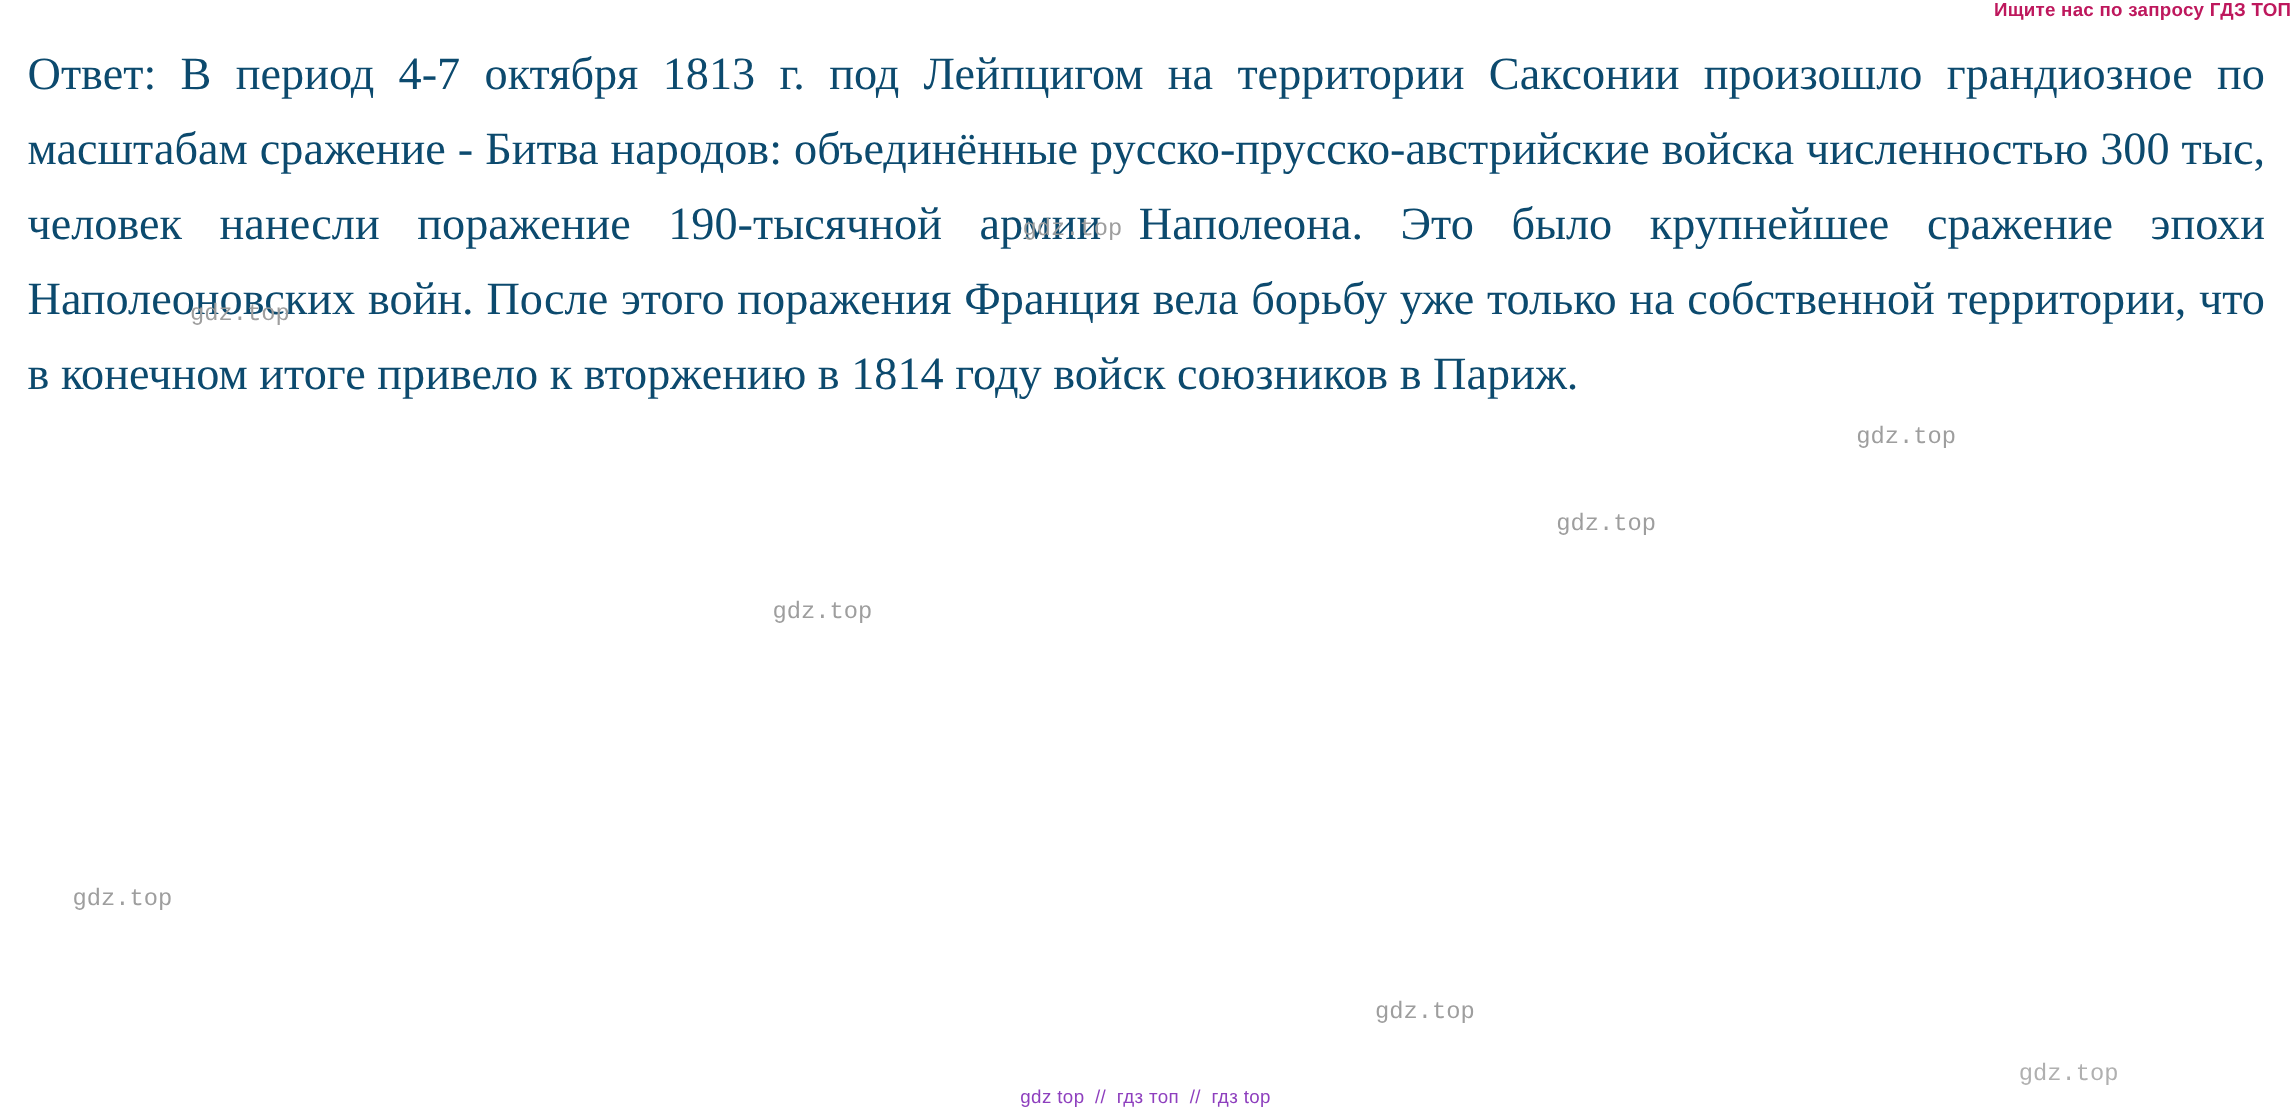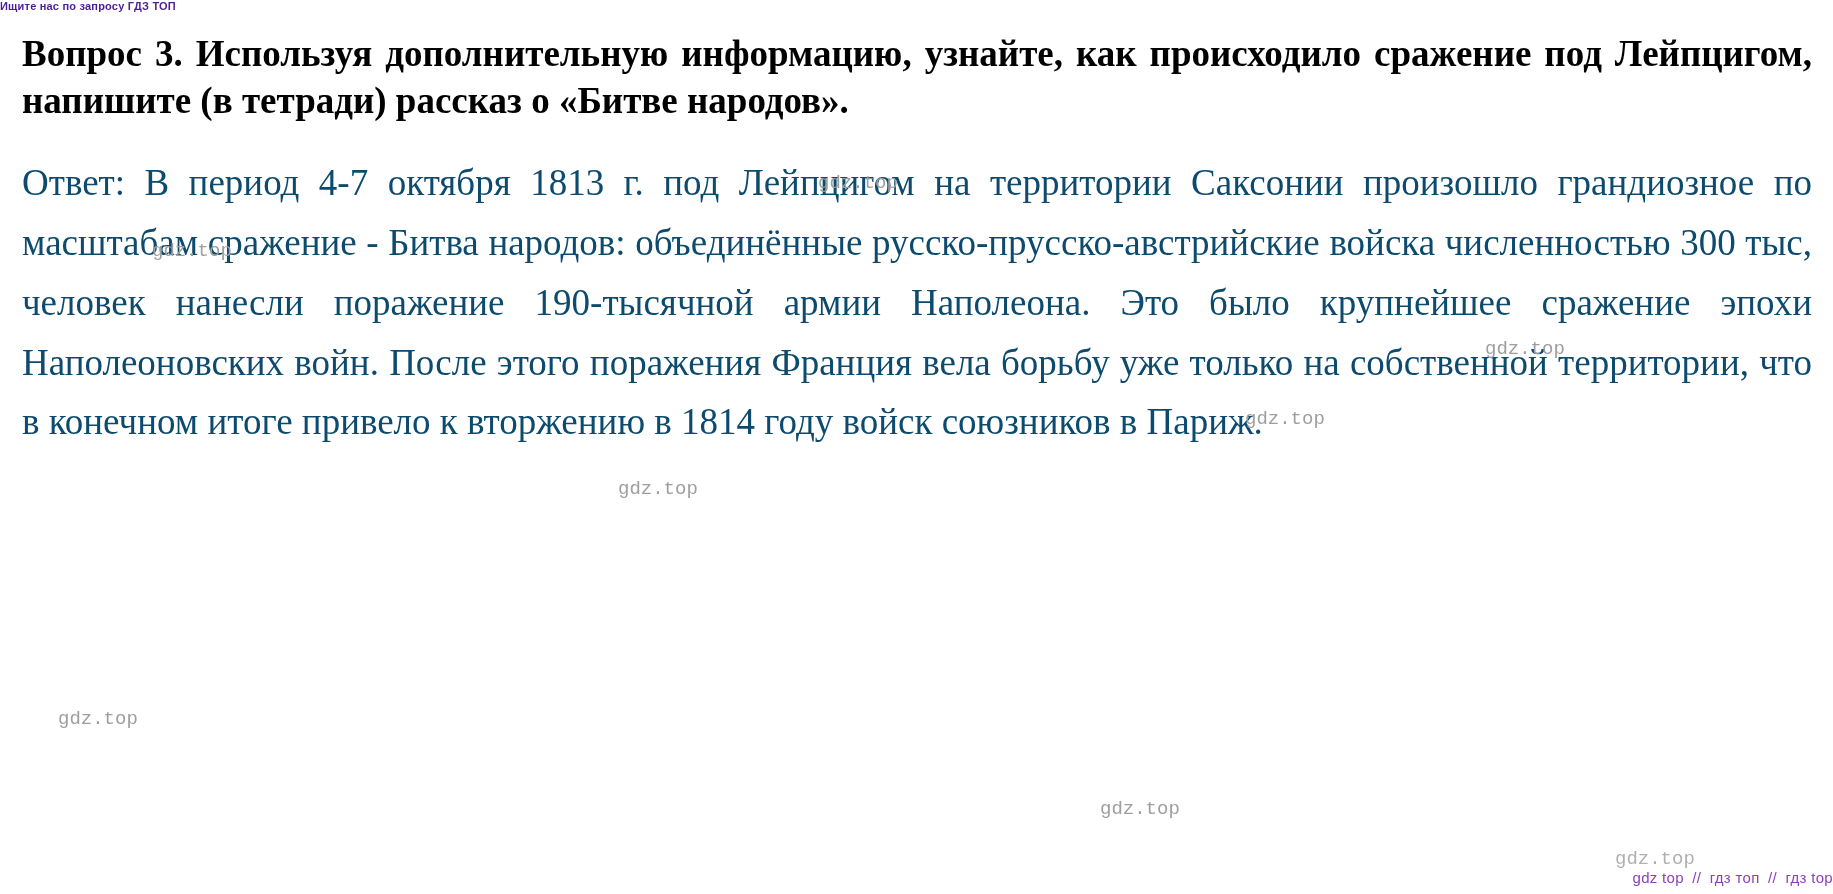--- a/index.html
+++ b/index.html
@@ -14,25 +14,25 @@
     font-family: "Liberation Serif", serif;
     overflow: hidden;
   }
 
   
   .top-promo {
     position: absolute;
     top: 0px;
     left: 0;
     width: 100%;
-    text-align: left;
+    text-align: right;
     font-family: "Liberation Sans", sans-serif;
-    font-size: 11px;
+    font-size: 15px;
     font-weight: bold;
-    color: #4c1d95;
+    color: #be185d;
     letter-spacing: 0.2px;
   }
 
   
   .content {
     position: absolute;
     left: 22px;
     top: 30px;
     width: 1790px;
   }
@@ -68,35 +68,34 @@
     white-space: nowrap;
     pointer-events: none;
   }
   .wm.light { color: #b0b0b0; }
 
   .bottom-strip {
     position: absolute;
     bottom: 8px;
     left: 0;
     width: 100%;
-    text-align: right;
+    text-align: center;
     font-family: "Liberation Sans", sans-serif;
     font-size: 15px;
     color: #8e3fbe;
     letter-spacing: 0.3px;
   }
   .bottom-strip .sep { color: #8e3fbe; padding: 0 4px; }
 </style>
 </head>
 <body>
 
 <div class="top-promo">Ищите нас по запросу ГДЗ ТОП</div>
 
 <div class="content">
-  <p class="question">Вопрос 3. Используя дополнительную информацию, узнайте, как происходило сражение под Лейпцигом, напишите (в тетради) рассказ о «Битве народов».</p>
   <p class="answer">Ответ: В период 4-7 октября 1813 г. под Лейпцигом на территории Саксонии произошло грандиозное по масштабам сражение - Битва народов: объединённые русско-прусско-австрийские войска численностью 300 тыс, человек нанесли поражение 190-тысячной армии Наполеона. Это было крупнейшее сражение эпохи Наполеоновских войн. После этого поражения Франция вела борьбу уже только на собственной территории, что в конечном итоге привело к вторжению в 1814 году войск союзников в Париж.</p>
 </div>
 
 <span class="wm" style="left:818px; top:172px;">gdz.top</span>
 <span class="wm" style="left:152px; top:240px;">gdz.top</span>
 <span class="wm" style="left:1485px; top:338px;">gdz.top</span>
 <span class="wm" style="left:1245px; top:408px;">gdz.top</span>
 <span class="wm" style="left:618px; top:478px;">gdz.top</span>
 <span class="wm" style="left:58px; top:708px;">gdz.top</span>
 <span class="wm" style="left:1100px; top:798px;">gdz.top</span>

